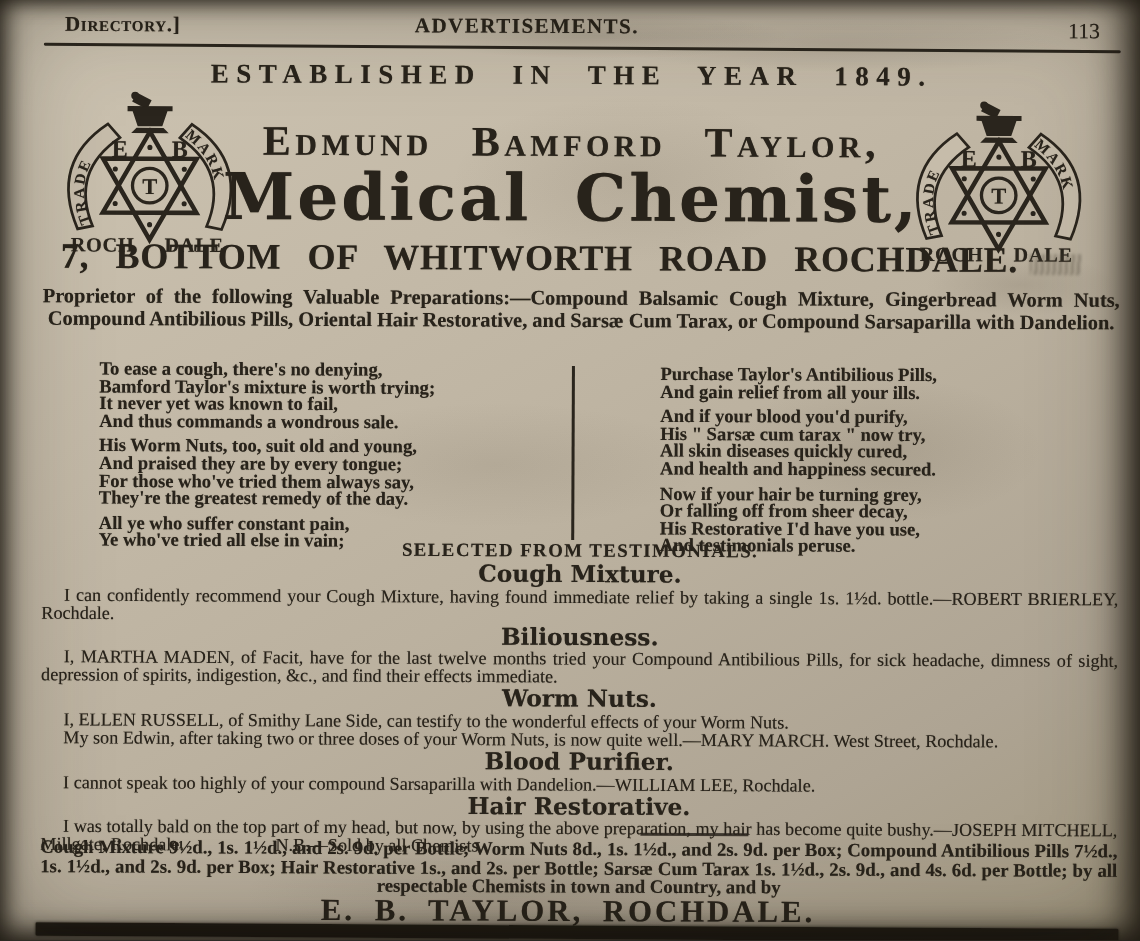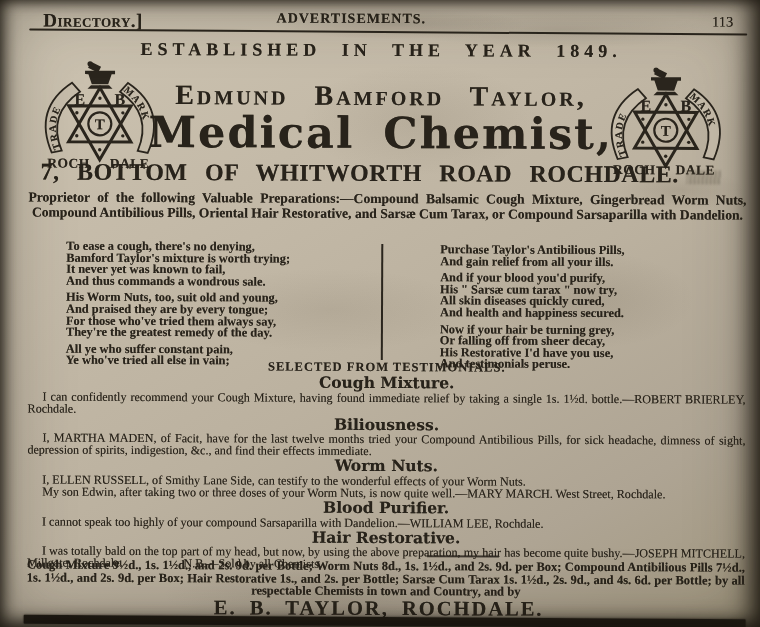--- a/index.html
+++ b/index.html
@@ -27,21 +27,21 @@
     box-shadow:
       inset 0 0 70px rgba(40,34,24,.38),
       inset -16px 0 22px -6px rgba(28,24,17,.85),
       inset 10px 0 16px -6px rgba(28,24,17,.8),
       inset 0 -12px 18px -6px rgba(28,24,17,.8),
       inset 0 8px 12px -6px rgba(28,24,17,.6);
   }
   .page{position:absolute; inset:0; transform:rotate(.25deg);}
   .ink{color:#28231b; text-shadow:0 0 .5px rgba(40,32,20,.55);}
 
-  .hdr-left{position:absolute; left:42px; top:11px; font-size:19px; font-weight:bold; font-variant:small-caps; letter-spacing:.5px;}
+  .hdr-left{position:absolute; left:42px; top:11px; font-size:14px; font-weight:bold; font-variant:small-caps; letter-spacing:.5px;}
   .hdr-center{position:absolute; left:0; right:60px; top:11px; text-align:center; font-size:14px; font-weight:bold; letter-spacing:1px;}
   .hdr-num{position:absolute; right:28px; top:12px; font-size:14.5px; font-weight:normal;}
   .hdr-rule{position:absolute; left:28px; right:14px; top:31px; height:2.4px; background:#2a251d; transform:rotate(.15deg); border-radius:1px;}
 
   .established{position:absolute; left:0; right:0; top:40px; text-align:center; font-size:18px; font-weight:bold; letter-spacing:5px; word-spacing:11px;}
 
   .emblem{position:absolute; width:146px; height:112px;}
   .emblem svg{width:100%; height:100%;}
   .emblem-left{left:26px; top:62px;}
   .emblem-right{left:592px; top:66px;}

